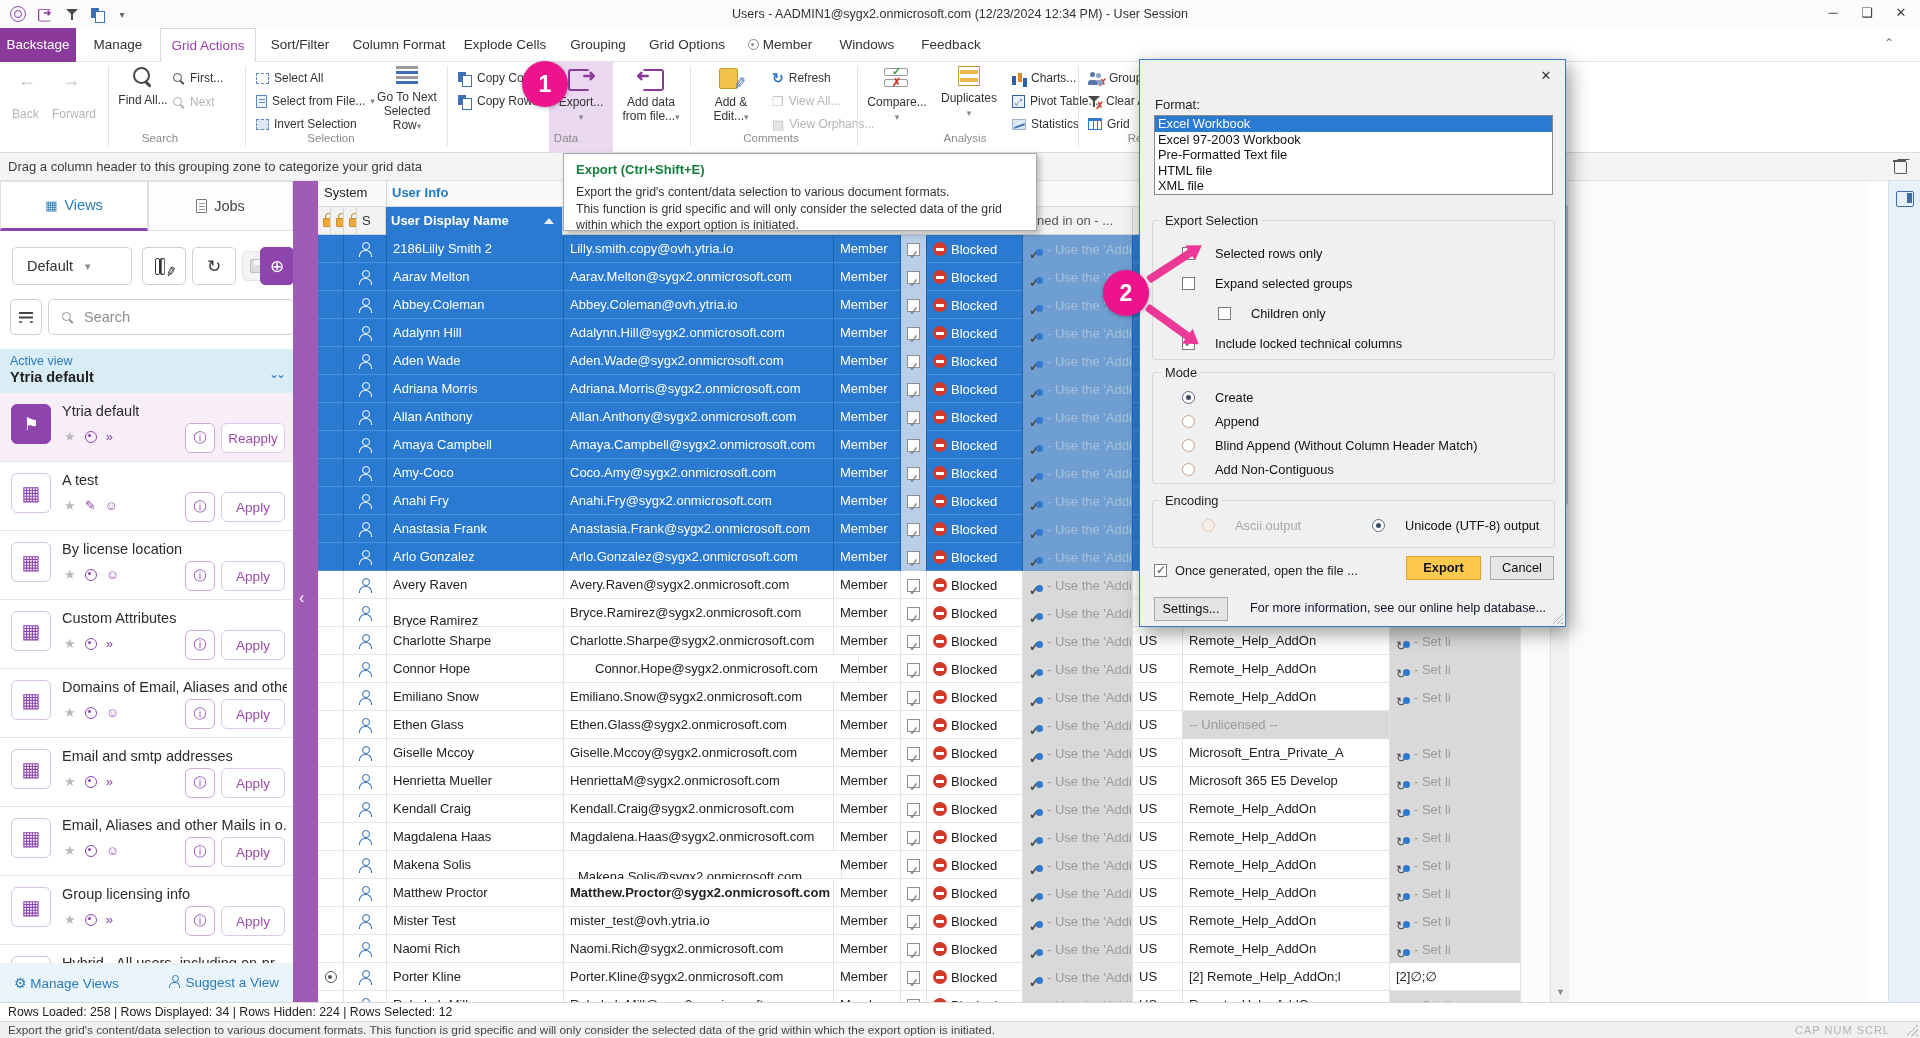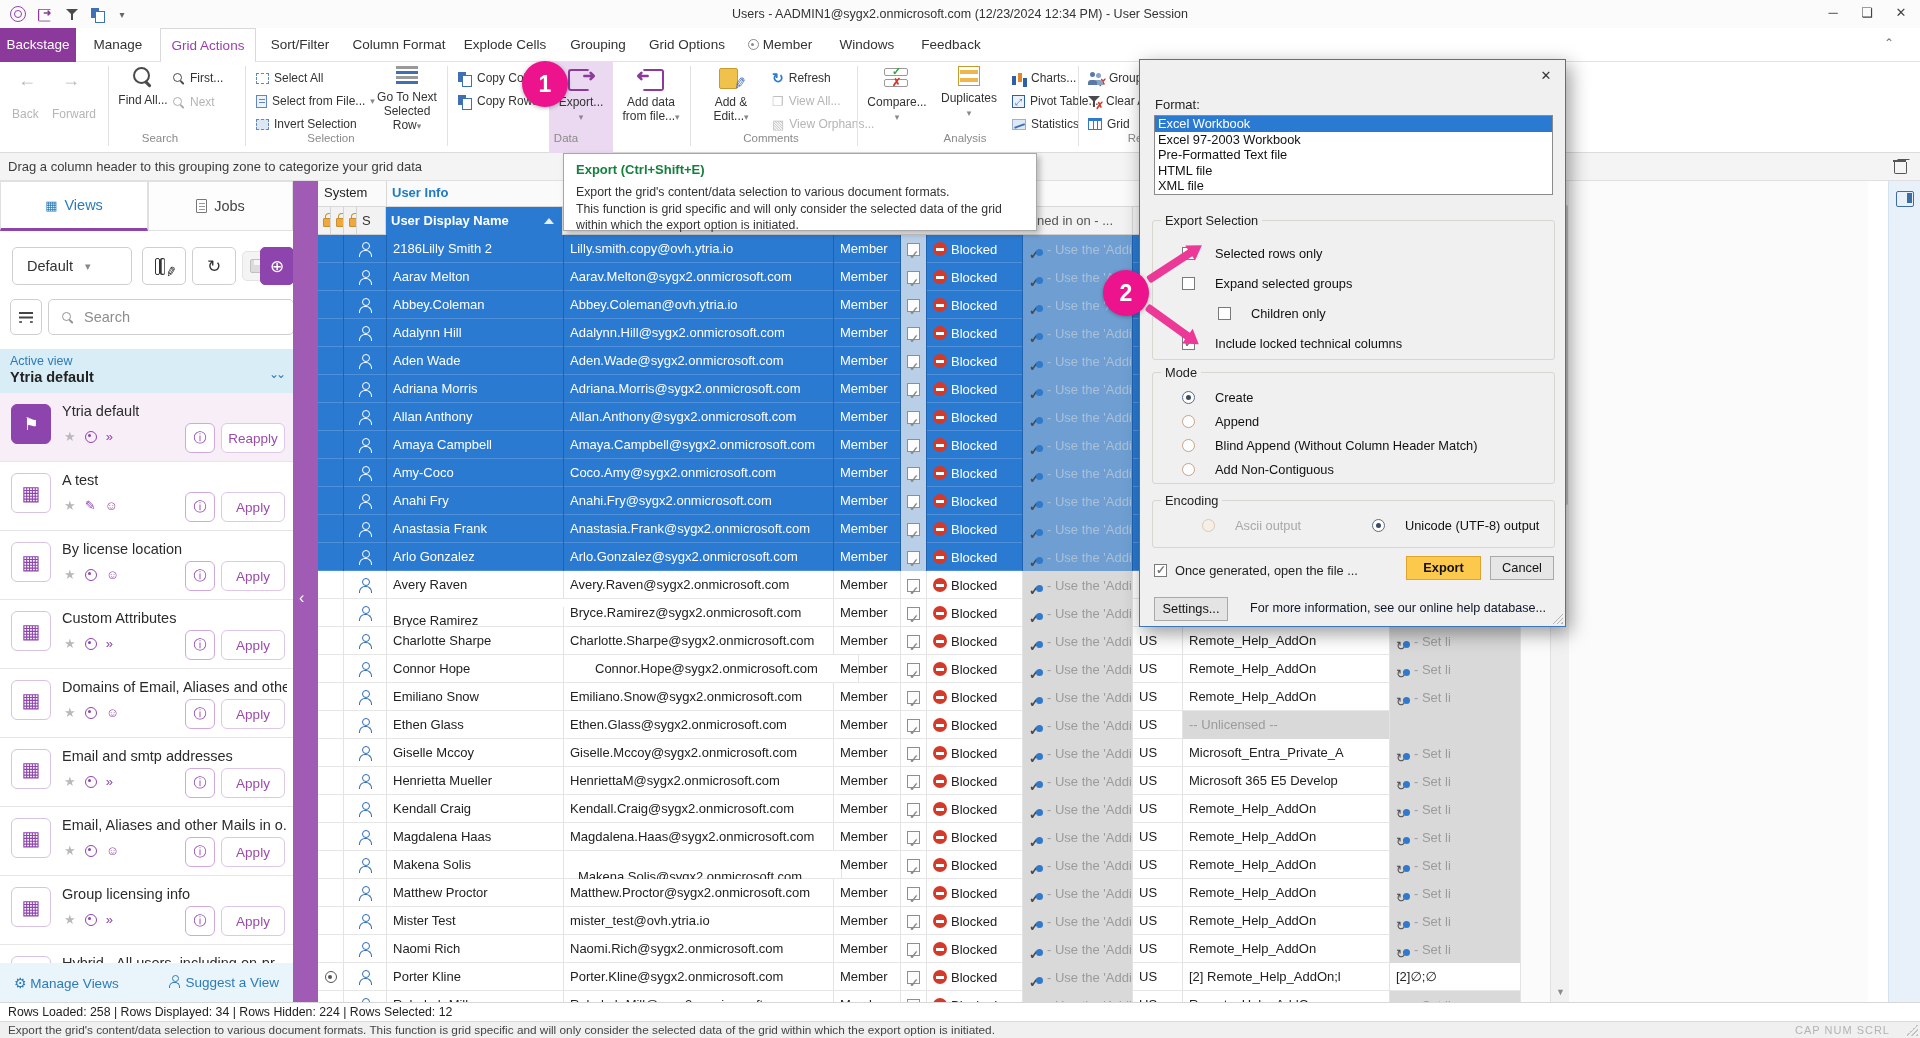--- a/index.html
+++ b/index.html
@@ -1118,21 +1118,21 @@
           <span class="setinfo-ic"></span>
           <span>- Set li</span>
         </div>
       </div>
       <div class="grow">
         <div class="gc center" style="left: 0px; width: 26px;"></div>
         <div class="gc center" style="left: 26px; width: 43px;">
           <span class="avatar-ic"></span>
         </div>
         <div class="gc" style="left: 69px; width: 177px;">Matthew Proctor</div>
-        <div class="gc" style="left: 246px; width: 270px;">Matthew.Proctor@sygx2.onmicrosoft.com</div>
+        <div class="gc" style="left: 246px; width: 270px; font-weight: bold;">Matthew.Proctor@sygx2.onmicrosoft.com</div>
         <div class="gc" style="left: 516px; width: 67px;">Member</div>
         <div class="gc center cbx-cell" style="left: 583px; width: 26px;">
           <span class="cbx checked"></span>
         </div>
         <div class="gc" style="left: 609px; width: 96px; display: flex; align-items: center; gap: 4px;">
           <span class="blocked-ic"></span>
           <span>Blocked</span>
         </div>
         <div class="gc dim" style="left: 705px; width: 110px;">
           <span class="chkinfo-ic"></span>

